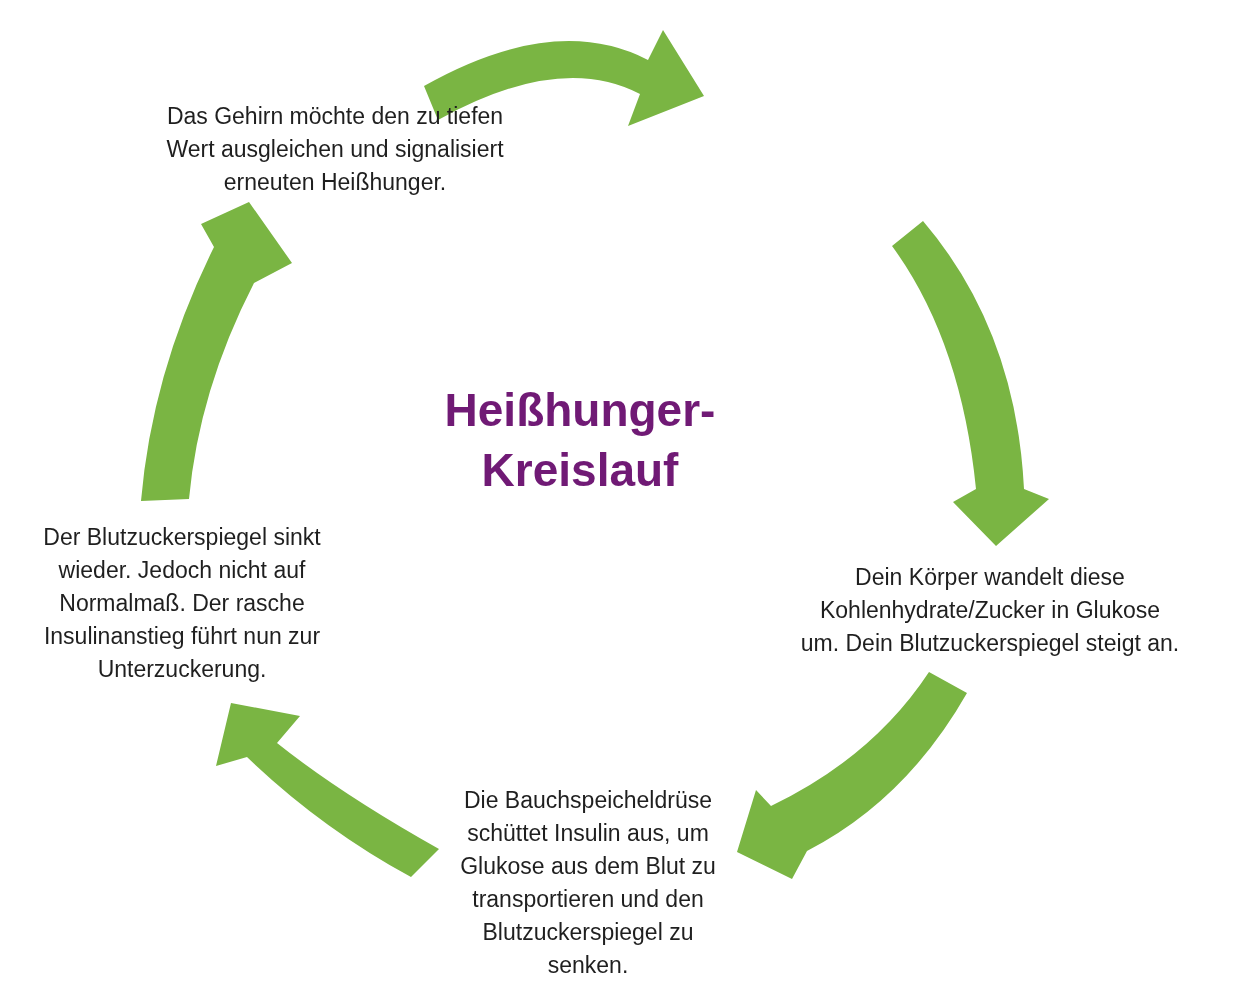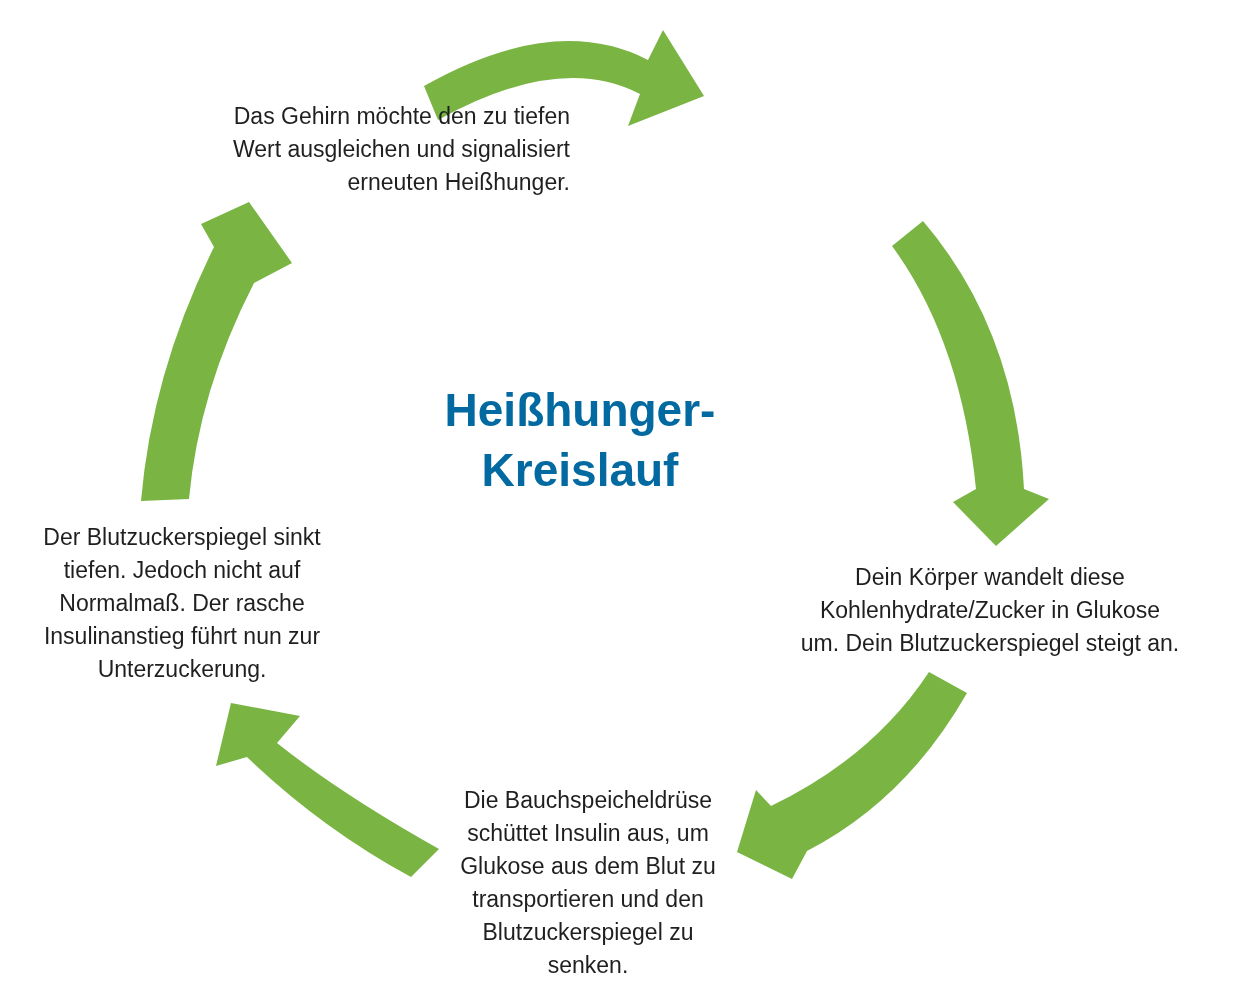--- a/index.html
+++ b/index.html
@@ -34,23 +34,23 @@
   .diagram-title {
     position: absolute;
     left: 395px;
     top: 380px;
     width: 370px;
     text-align: center;
     white-space: pre;
     font-size: 46px;
     line-height: 60px;
     font-weight: bold;
-    color: #0369a1;
+    color: #701a75;
   }
-  .step-top-left   { left: 130px; top: 100px; width: 440px; text-align: right; }
+  .step-top-left   { left: 115px; top: 100px; width: 440px; }
   .step-top-right  { left: 626px; top: 118px; width: 420px; }
   .step-right      { left: 750px; top: 561px; width: 480px; }
   .step-bottom     { left: 428px; top: 784px; width: 320px; }
   .step-left       { left: 0px;   top: 521px; width: 364px; }
 </style>
 </head>
 <body>
 
 <div class="canvas">
 
@@ -71,21 +71,21 @@
 um. Dein Blutzuckerspiegel steigt an.</div>
 
   <div class="step step-bottom">Die Bauchspeicheldrüse
 schüttet Insulin aus, um
 Glukose aus dem Blut zu
 transportieren und den
 Blutzuckerspiegel zu
 senken.</div>
 
   <div class="step step-left">Der Blutzuckerspiegel sinkt
-tiefen. Jedoch nicht auf
+wieder. Jedoch nicht auf
 Normalmaß. Der rasche
 Insulinanstieg führt nun zur
 Unterzuckerung.</div>
 
   <div class="step step-top-left">Das Gehirn möchte den zu tiefen
 Wert ausgleichen und signalisiert
 erneuten Heißhunger.</div>
 
 </div>
 

